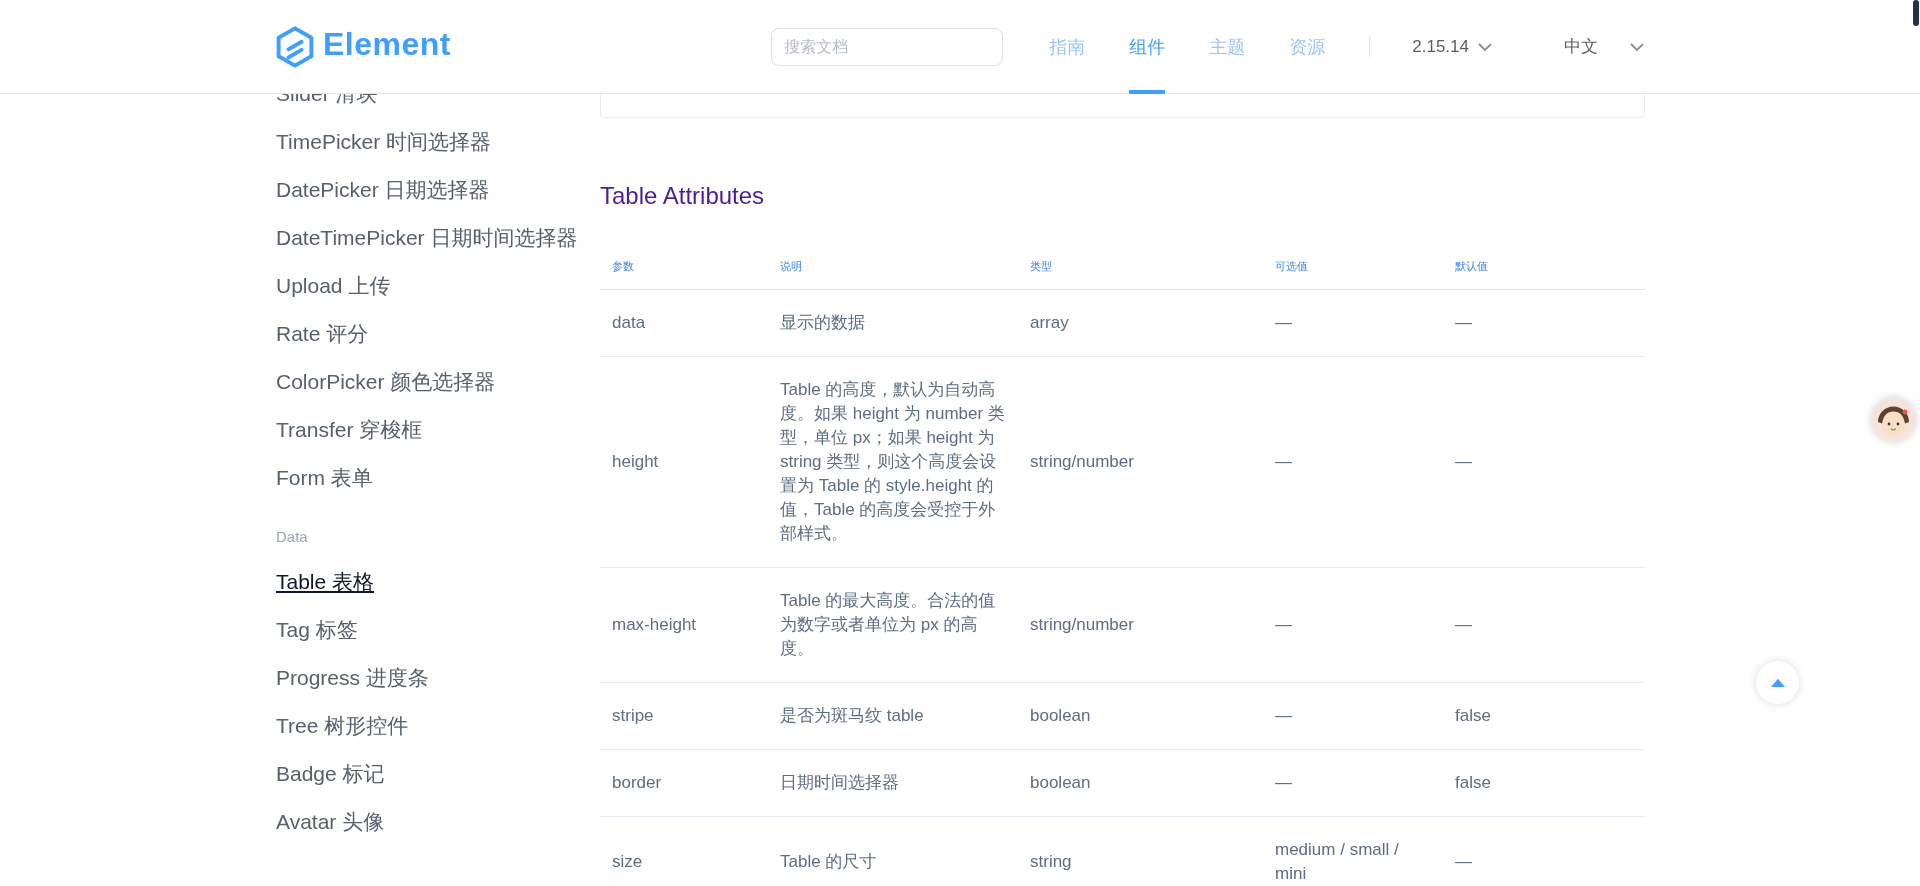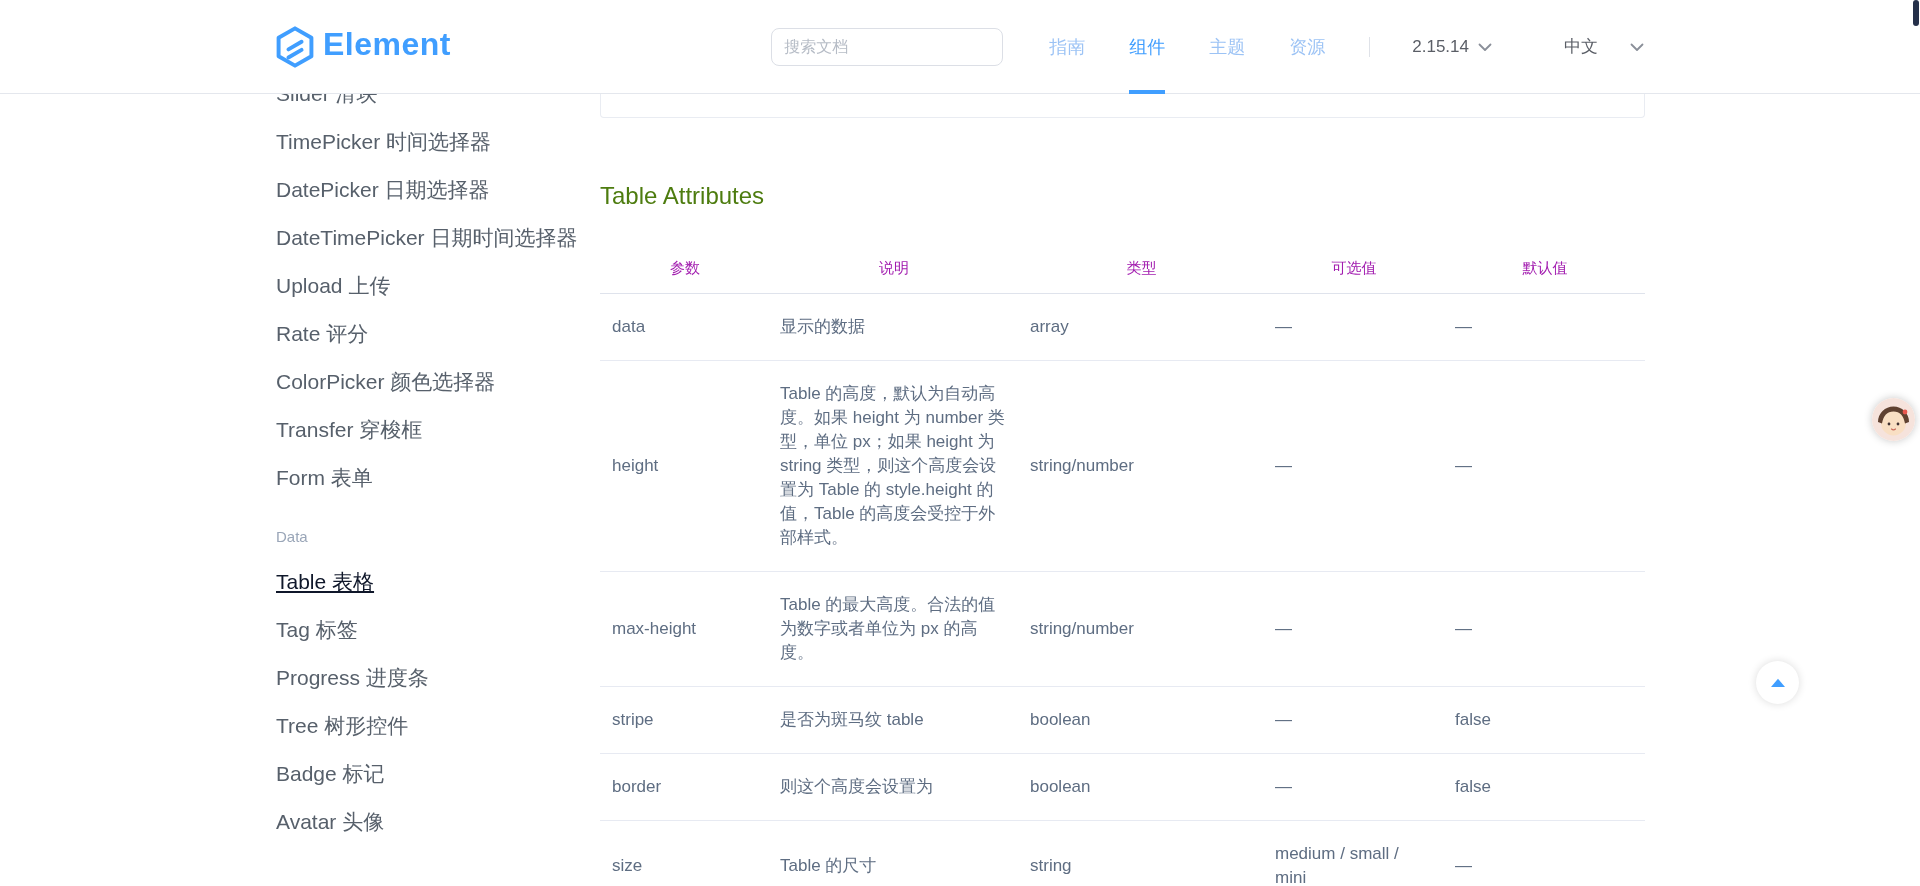--- a/index.html
+++ b/index.html
@@ -27,23 +27,23 @@
 
   
   .sidebar{position:absolute;left:276px;top:70px;width:312px;z-index:5;}
   .side-item{height:48px;display:flex;align-items:center;font-size:21px;color:#57606b;cursor:pointer;white-space:nowrap;}
   .side-item.active{color:#0f172a;text-decoration:underline;}
   .side-category{height:44px;display:flex;align-items:center;font-size:15px;color:#9aa6b8;margin-top:12px;}
 
   
   .main{position:absolute;left:600px;top:93px;width:1045px;z-index:4;}
   .demo-box-bottom{height:24px;border:1px solid #e9ecf2;border-top:none;border-radius:0 0 4px 4px;background:#fff;}
-  .section-title{margin:64px 0 0;font-size:24px;font-weight:400;color:#4d7c0f;}
+  .section-title{margin:64px 0 0;font-size:24px;font-weight:400;color:#4c1d95;}
   .attr-table{width:100%;margin-top:34px;border-collapse:collapse;table-layout:fixed;}
-  .attr-table th{text-align:center;font-weight:400;font-size:15px;color:#a21caf;padding:15px 10px 15px 12px;border-bottom:1px solid #dfe3ec;}
+  .attr-table th{text-align:left;font-weight:400;font-size:11px;color:#3b82f6;padding:15px 10px 15px 12px;border-bottom:1px solid #dfe3ec;}
   .attr-table td{font-size:17px;color:#5e6d82;padding:21px 10px 21px 12px;line-height:24px;border-bottom:1px solid #e7eaf2;vertical-align:middle;word-wrap:break-word;}
 
   
   .backtop{position:absolute;left:1756px;top:661px;width:43px;height:43px;border-radius:50%;background:#fff;box-shadow:0 0 8px rgba(0,0,0,0.14);display:flex;align-items:center;justify-content:center;cursor:pointer;z-index:25;}
   .mascot{position:absolute;left:1872px;top:398px;width:43px;height:43px;border-radius:50%;overflow:hidden;background:#fff;box-shadow:0 0 8px rgba(0,0,0,0.22);cursor:pointer;z-index:25;}
   .scroll-thumb{position:absolute;right:1px;top:0;width:6px;height:26px;border-radius:3px;background:#25304a;z-index:30;}
 </style>
 </head>
 <body>
 
@@ -162,21 +162,21 @@
           </tr>
           <tr>
             <td>stripe</td>
             <td>是否为斑马纹 table</td>
             <td>boolean</td>
             <td>—</td>
             <td>false</td>
           </tr>
           <tr>
             <td>border</td>
-            <td>则这个高度会设置为</td>
+            <td>日期时间选择器</td>
             <td>boolean</td>
             <td>—</td>
             <td>false</td>
           </tr>
           <tr>
             <td>size</td>
             <td>Table 的尺寸</td>
             <td>string</td>
             <td>medium / small / mini</td>
             <td>—</td>

